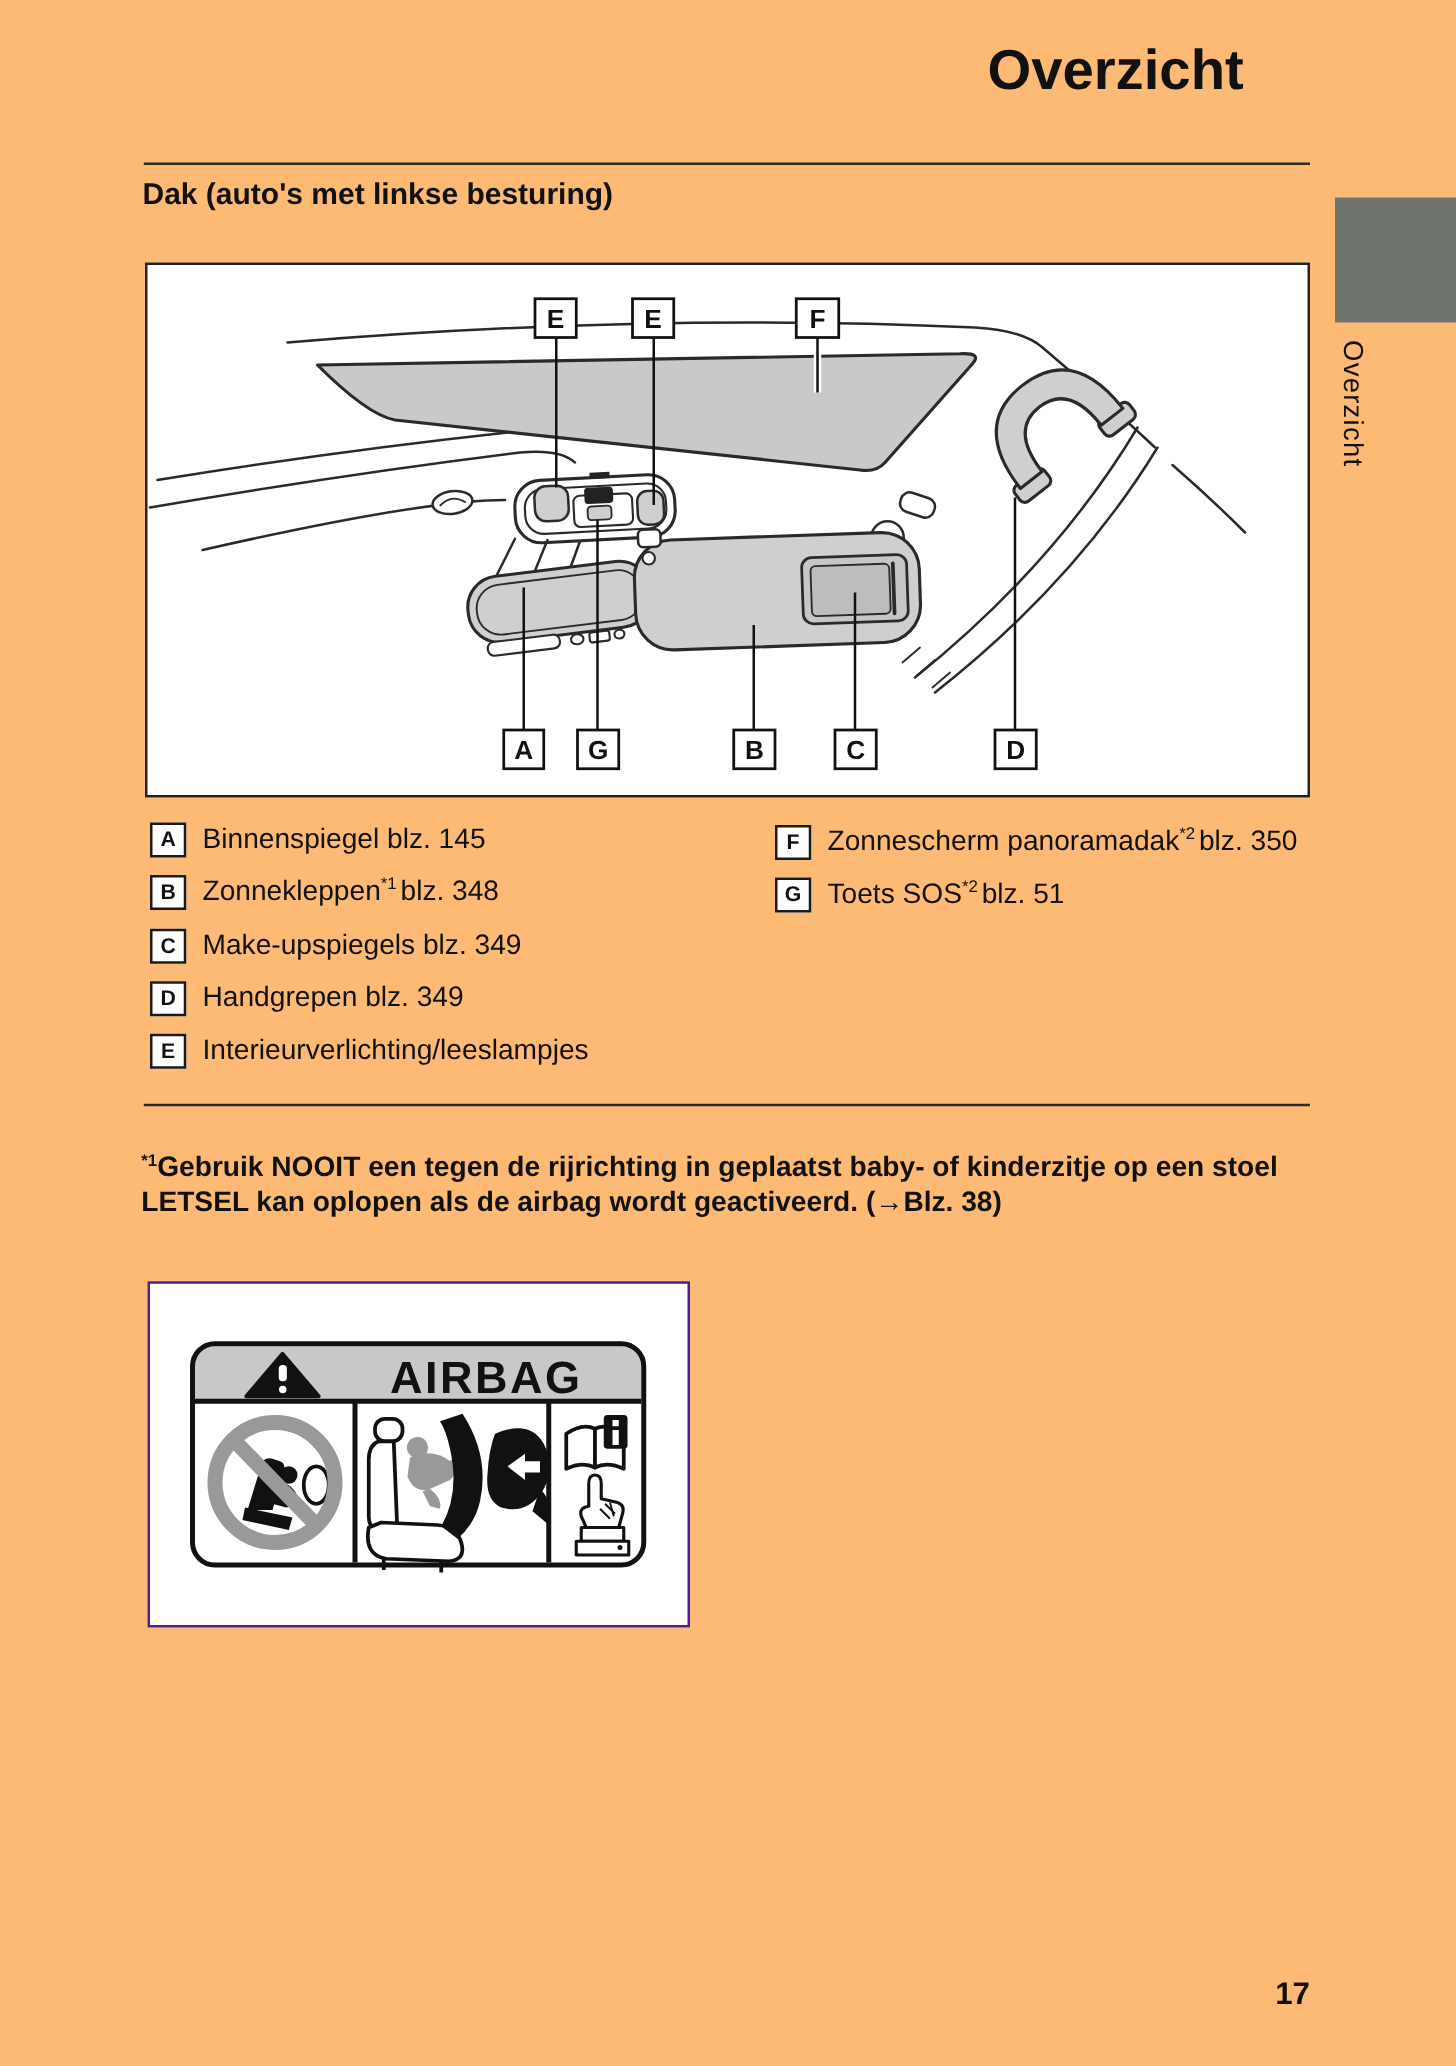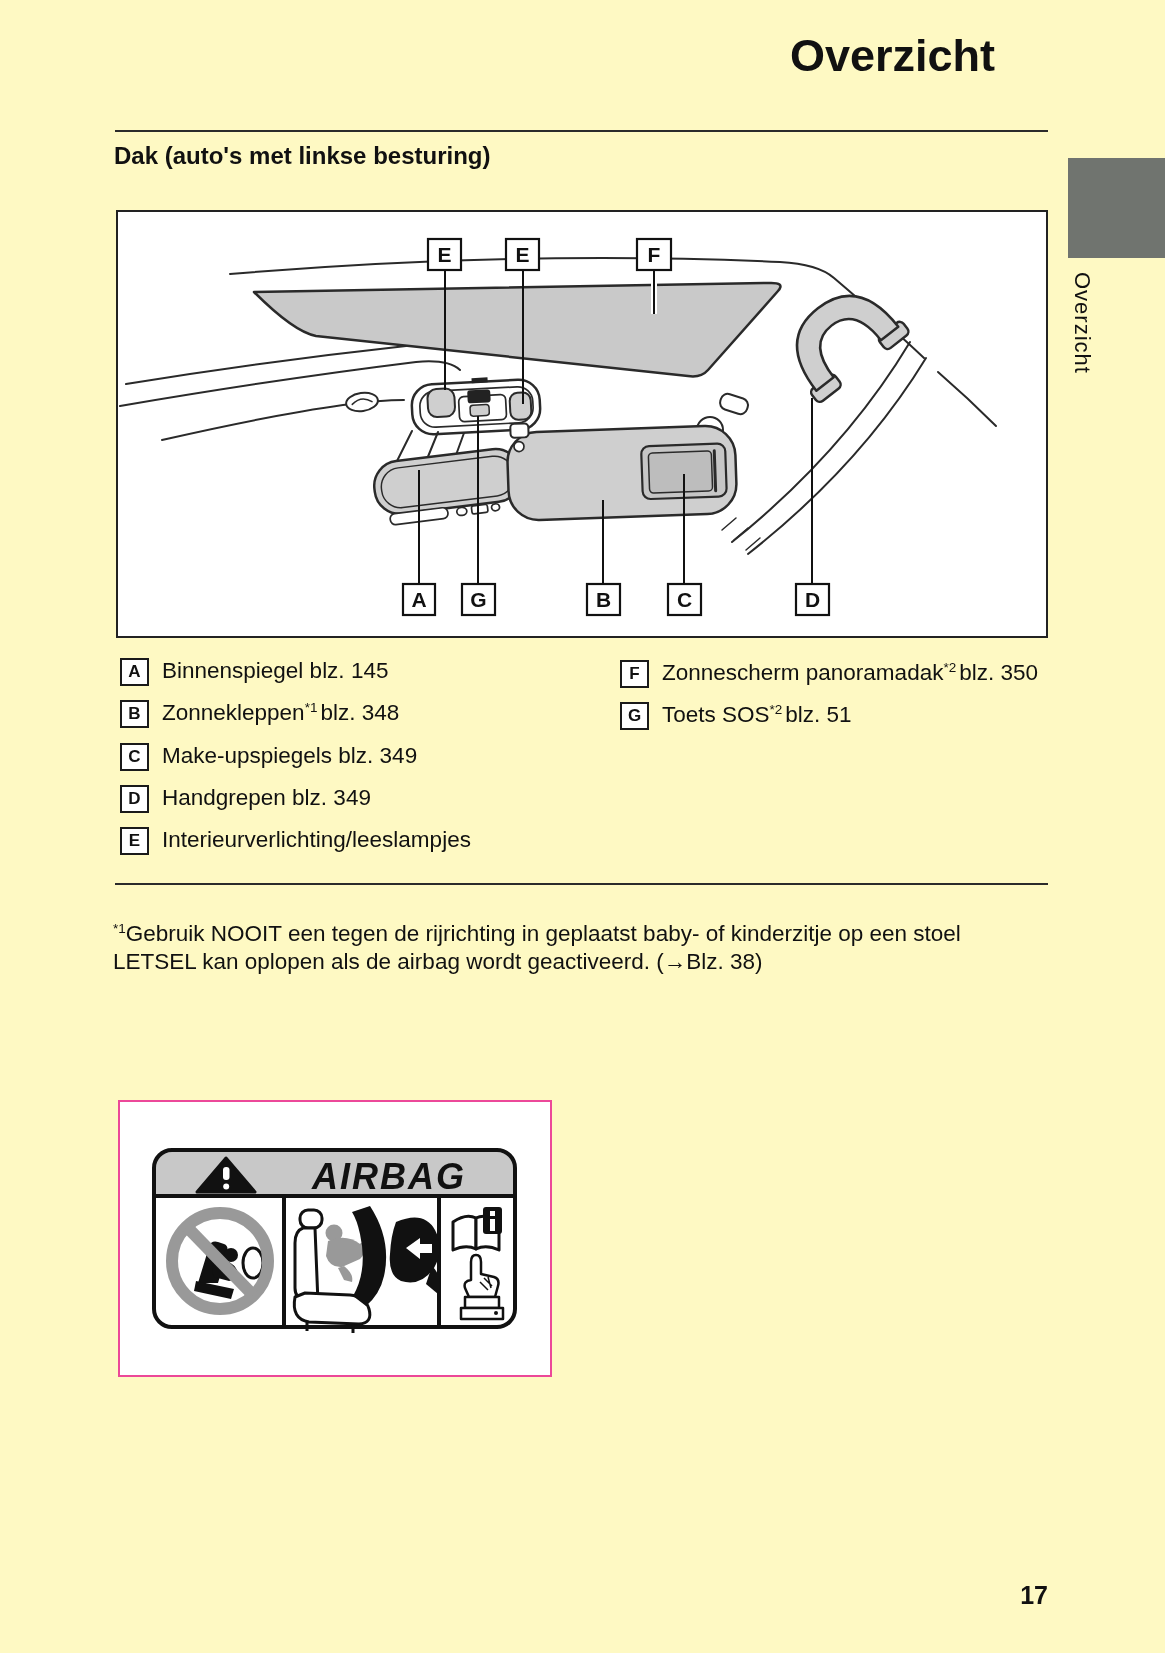--- a/index.html
+++ b/index.html
@@ -1,17 +1,17 @@
 <!DOCTYPE html>
 <html><head>
 <meta charset="utf-8">
 <style>
   html,body{margin:0;padding:0;background:#e8e8e8;}
   .page{
-    position:relative; width:1165px; height:1653px; background:#fef9c3;
+    position:relative; width:1165px; height:1653px; background:#fdba74;
     font-family:"Liberation Sans", sans-serif; color:#111; overflow:hidden;
     margin:0 auto;
   }
   .abs{position:absolute;}
   .page-title{
     top:30px; left:0; width:995px; text-align:right;
     font-size:45px; font-weight:bold; letter-spacing:0px; color:#111;
   }
   .rule{height:2px; background:#2b2b2b;}
   #rule-top{top:130px; left:115px; width:933px;}
@@ -24,22 +24,22 @@
   }
   .diagram-box{top:210px; left:116px; width:928px; height:424px; border:2px solid #222; background:#fff;}
   .lrow{display:flex; align-items:flex-start; gap:13px; font-size:22.5px; line-height:26px;}
   .lbox{
     flex:none; width:25px; height:24px; border:2px solid #1a1a1a; background:#fff;
     font-size:17px; font-weight:bold; text-align:center; line-height:24px;
   }
   .ref{font-size:13.5px; vertical-align:super; line-height:0;}
   .post{margin-left:3px;}
   .footnote{left:113px; width:940px; font-size:22.5px; line-height:27.5px;}
-  .fline{white-space:nowrap;}
-  .airbag-outer{top:1100px; left:118px; width:430px; height:273px; border:2px solid #ec4899; background:#fff;font-style:italic;}
+  .fline{white-space:nowrap;font-weight:bold;}
+  .airbag-outer{top:1025px; left:118px; width:430px; height:273px; border:2px solid #4c1d95; background:#fff;}
   .page-number{top:1581px; left:933px; width:115px; text-align:right; font-size:25px; font-weight:bold;}
   svg text{font-family:"Liberation Sans", sans-serif;}
 </style>
 </head>
 <body>
 
 <div class="page">
 
   <div class="abs page-title">Overzicht</div>
   <div class="abs rule" id="rule-top"></div>

